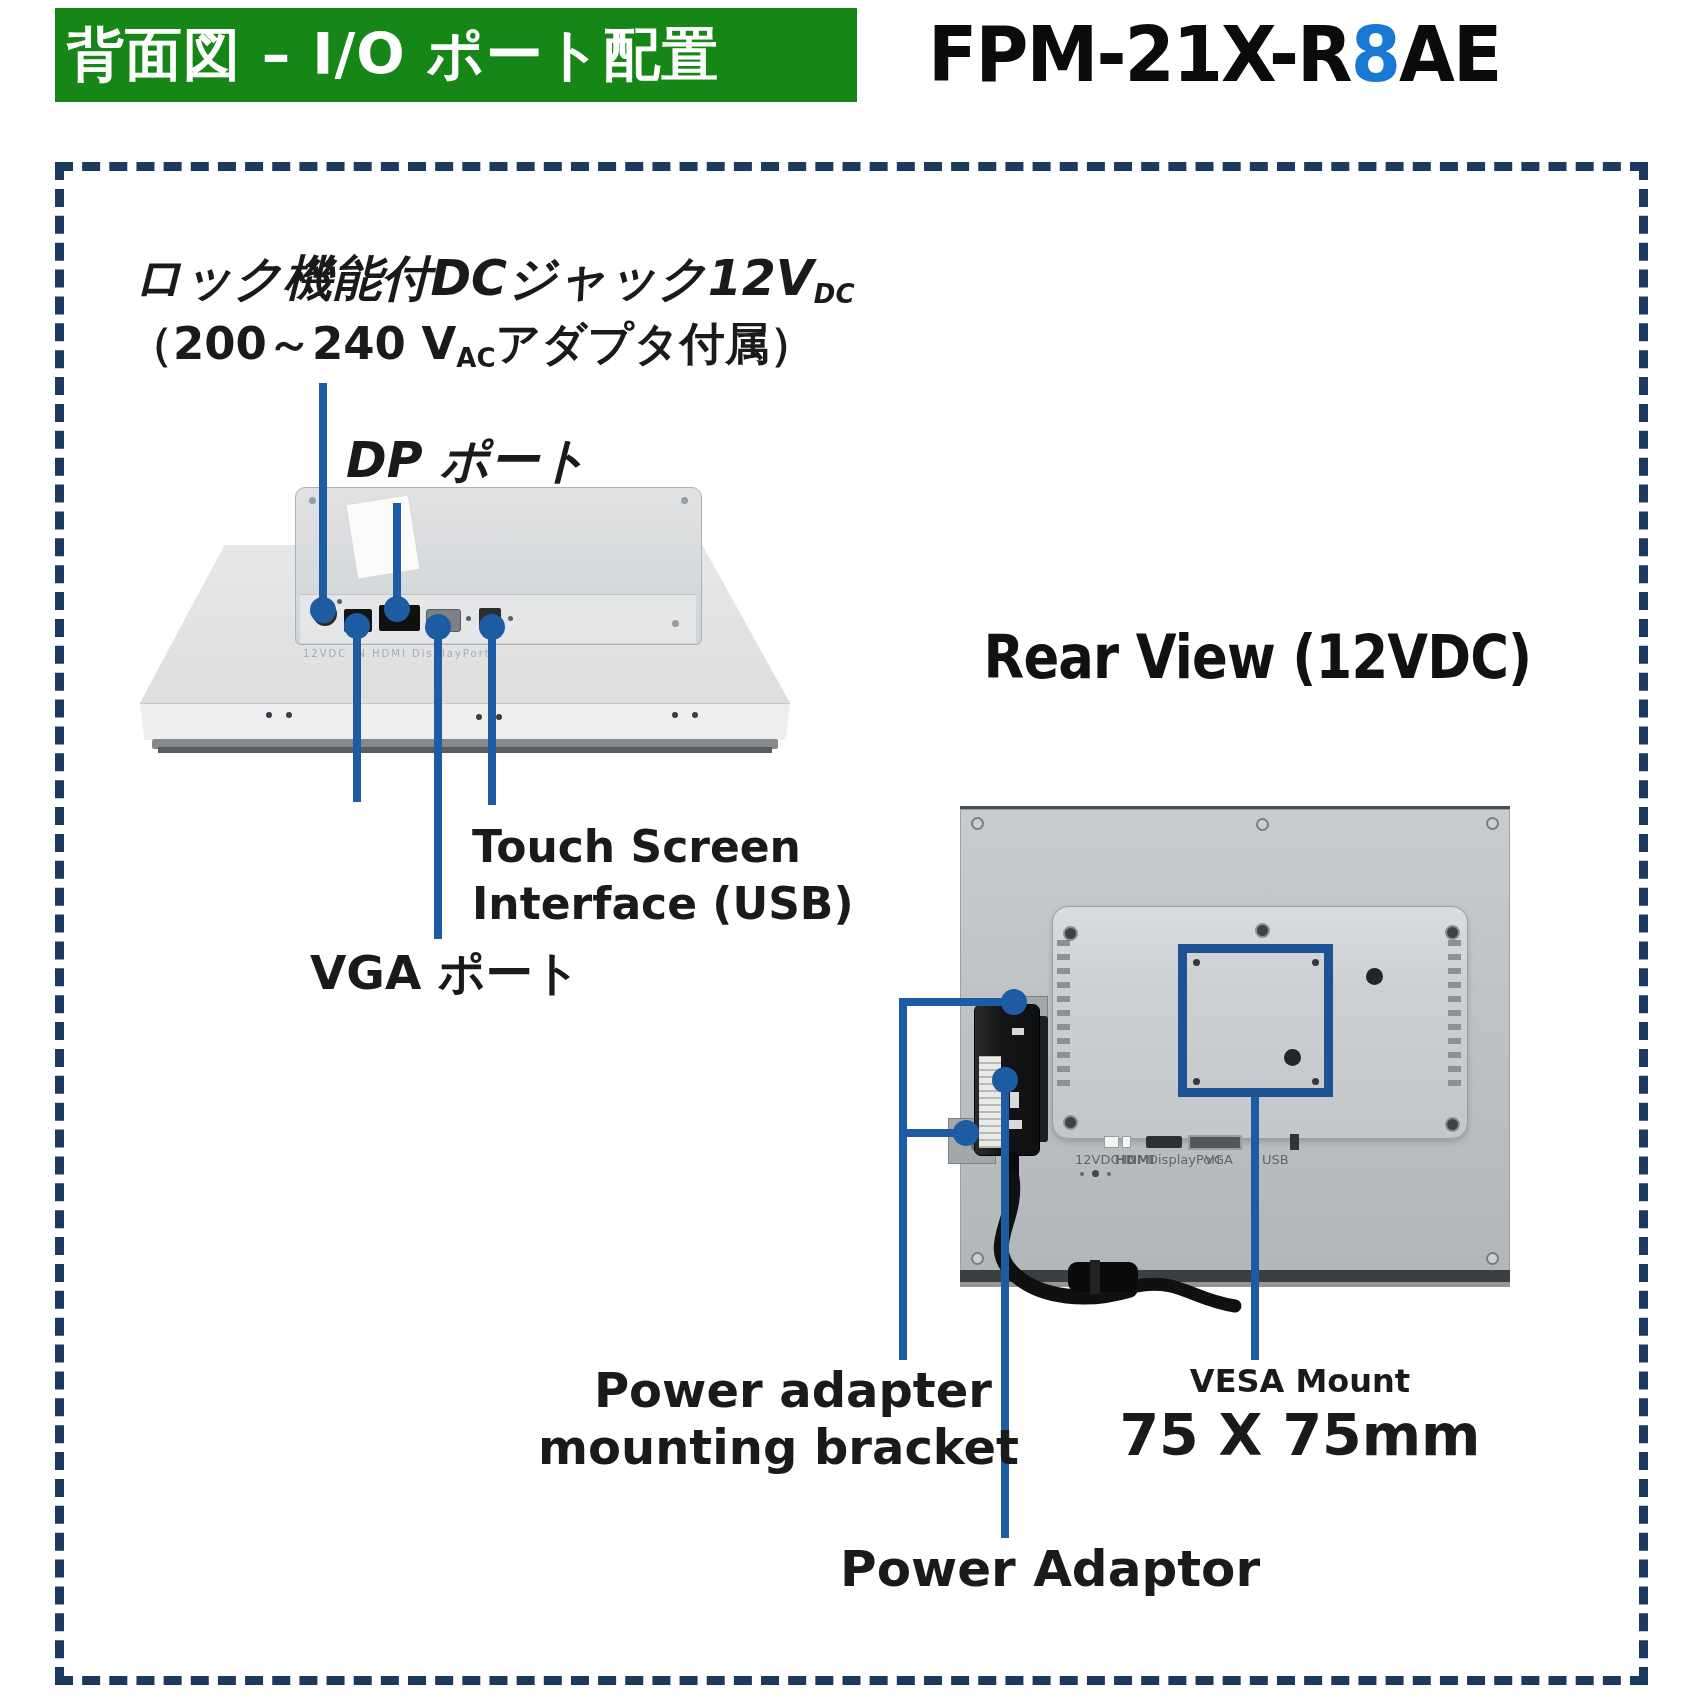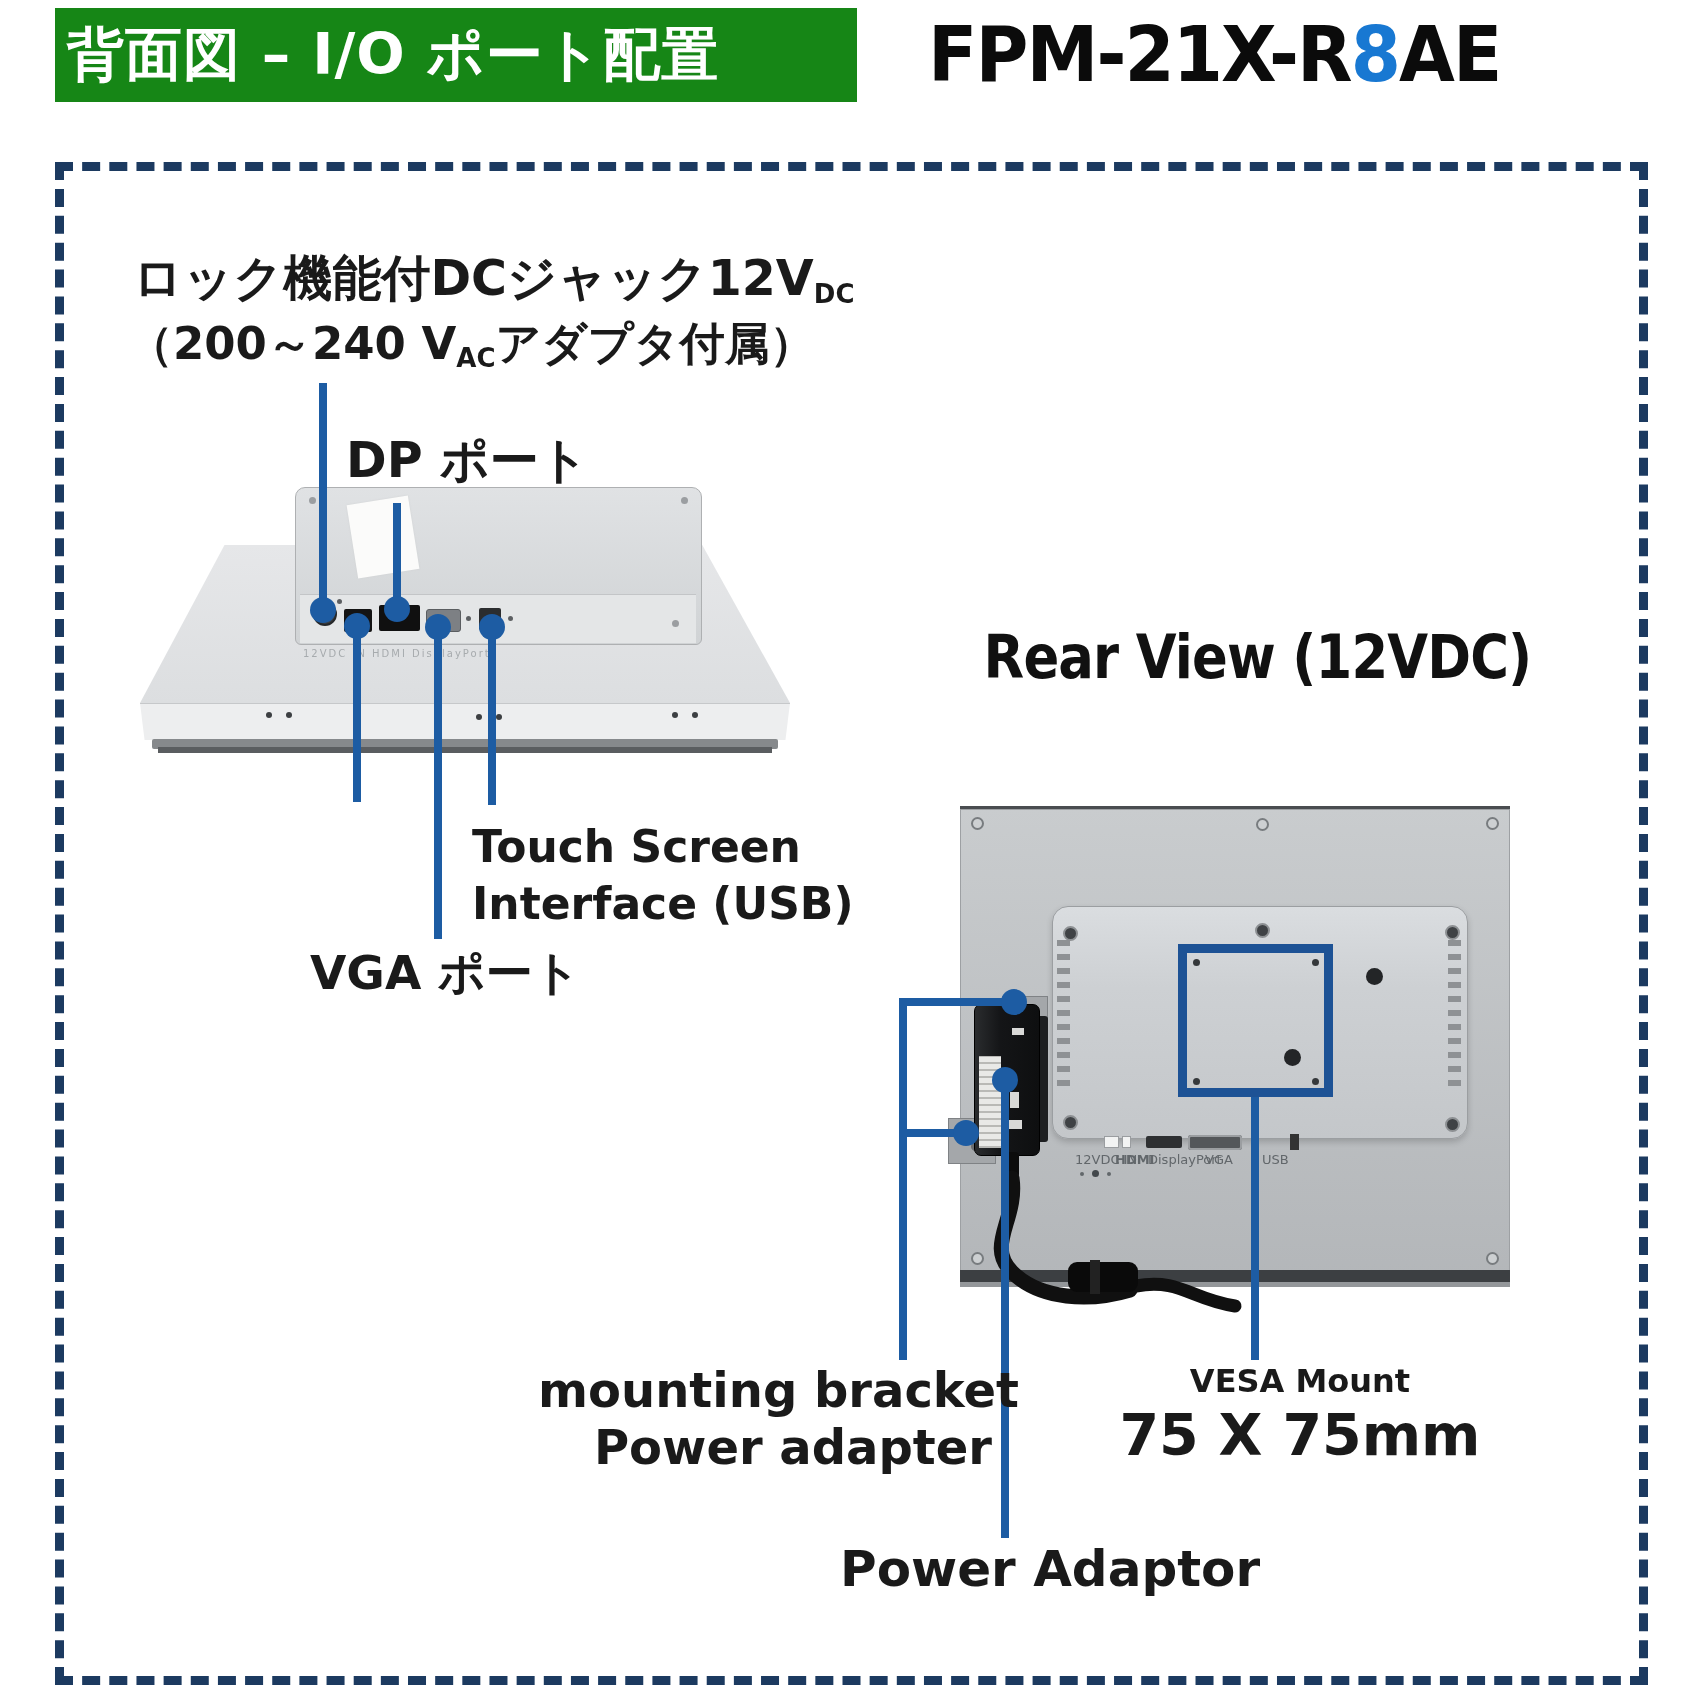--- a/index.html
+++ b/index.html
@@ -15,21 +15,21 @@
   .model .hl{color:#1878d2;}
 
   
   .frame{left:55px;top:162px;width:1593px;height:1523px;border:9px dashed #1c3a60;box-sizing:border-box;}
 
   
   .cl{background:#1d5ca3;}
   .dot{width:26px;height:26px;border-radius:50%;background:#1d5ca3;}
 
   
-  .jp1{font-size:49px;font-weight:600;white-space:nowrap;}
+  .jp1{font-size:49px;font-weight:600;white-space:nowrap;font-style:italic;}
   .jp2{font-size:45px;font-weight:600;white-space:nowrap;}
   .sub{font-size:26px;font-weight:700;vertical-align:-8px;}
   .lab{font-size:47px;font-weight:600;white-space:nowrap;}
   .lab2{font-size:44px;font-weight:600;line-height:57px;white-space:nowrap;}
   .rear-head{left:950px;top:622px;width:560px;text-align:center;font-size:60px;font-weight:800;
              letter-spacing:-1px;transform:scaleX(.88);transform-origin:center top;white-space:nowrap;color:#111;}
 
   
   .panel-top{left:140px;top:545px;width:650px;height:158px;background:linear-gradient(180deg,#e6e7e9,#dcdee0);
              clip-path:polygon(13% 0,86.5% 0,100% 100%,0 100%);}
@@ -204,22 +204,22 @@
   <div class="abs cl" style="left:903px;top:998px;width:104px;height:8px;"></div>
   <div class="abs cl" style="left:899px;top:998px;width:8px;height:362px;"></div>
   <div class="abs cl" style="left:903px;top:1129px;width:56px;height:8px;"></div>
   <div class="abs dot" style="left:1001px;top:989px;"></div>
   <div class="abs dot" style="left:953px;top:1120px;"></div>
   <div class="abs dot" style="left:992px;top:1067px;"></div>
   <div class="abs cl" style="left:1001px;top:1080px;width:8px;height:458px;"></div>
   <div class="abs cl" style="left:1251px;top:1097px;width:8px;height:263px;"></div>
 
   <div class="abs bracket-label">
+    <div>Power adapter</div>
     <div>mounting bracket</div>
-    <div>Power adapter</div>
   </div>
   <div class="abs vesa-label">
     <div class="vesa-l1">VESA Mount</div>
     <div class="vesa-l2">75 X 75mm</div>
   </div>
   <div class="abs adaptor-label">Power Adaptor</div>
 
 </div>
 
 </body></html>

